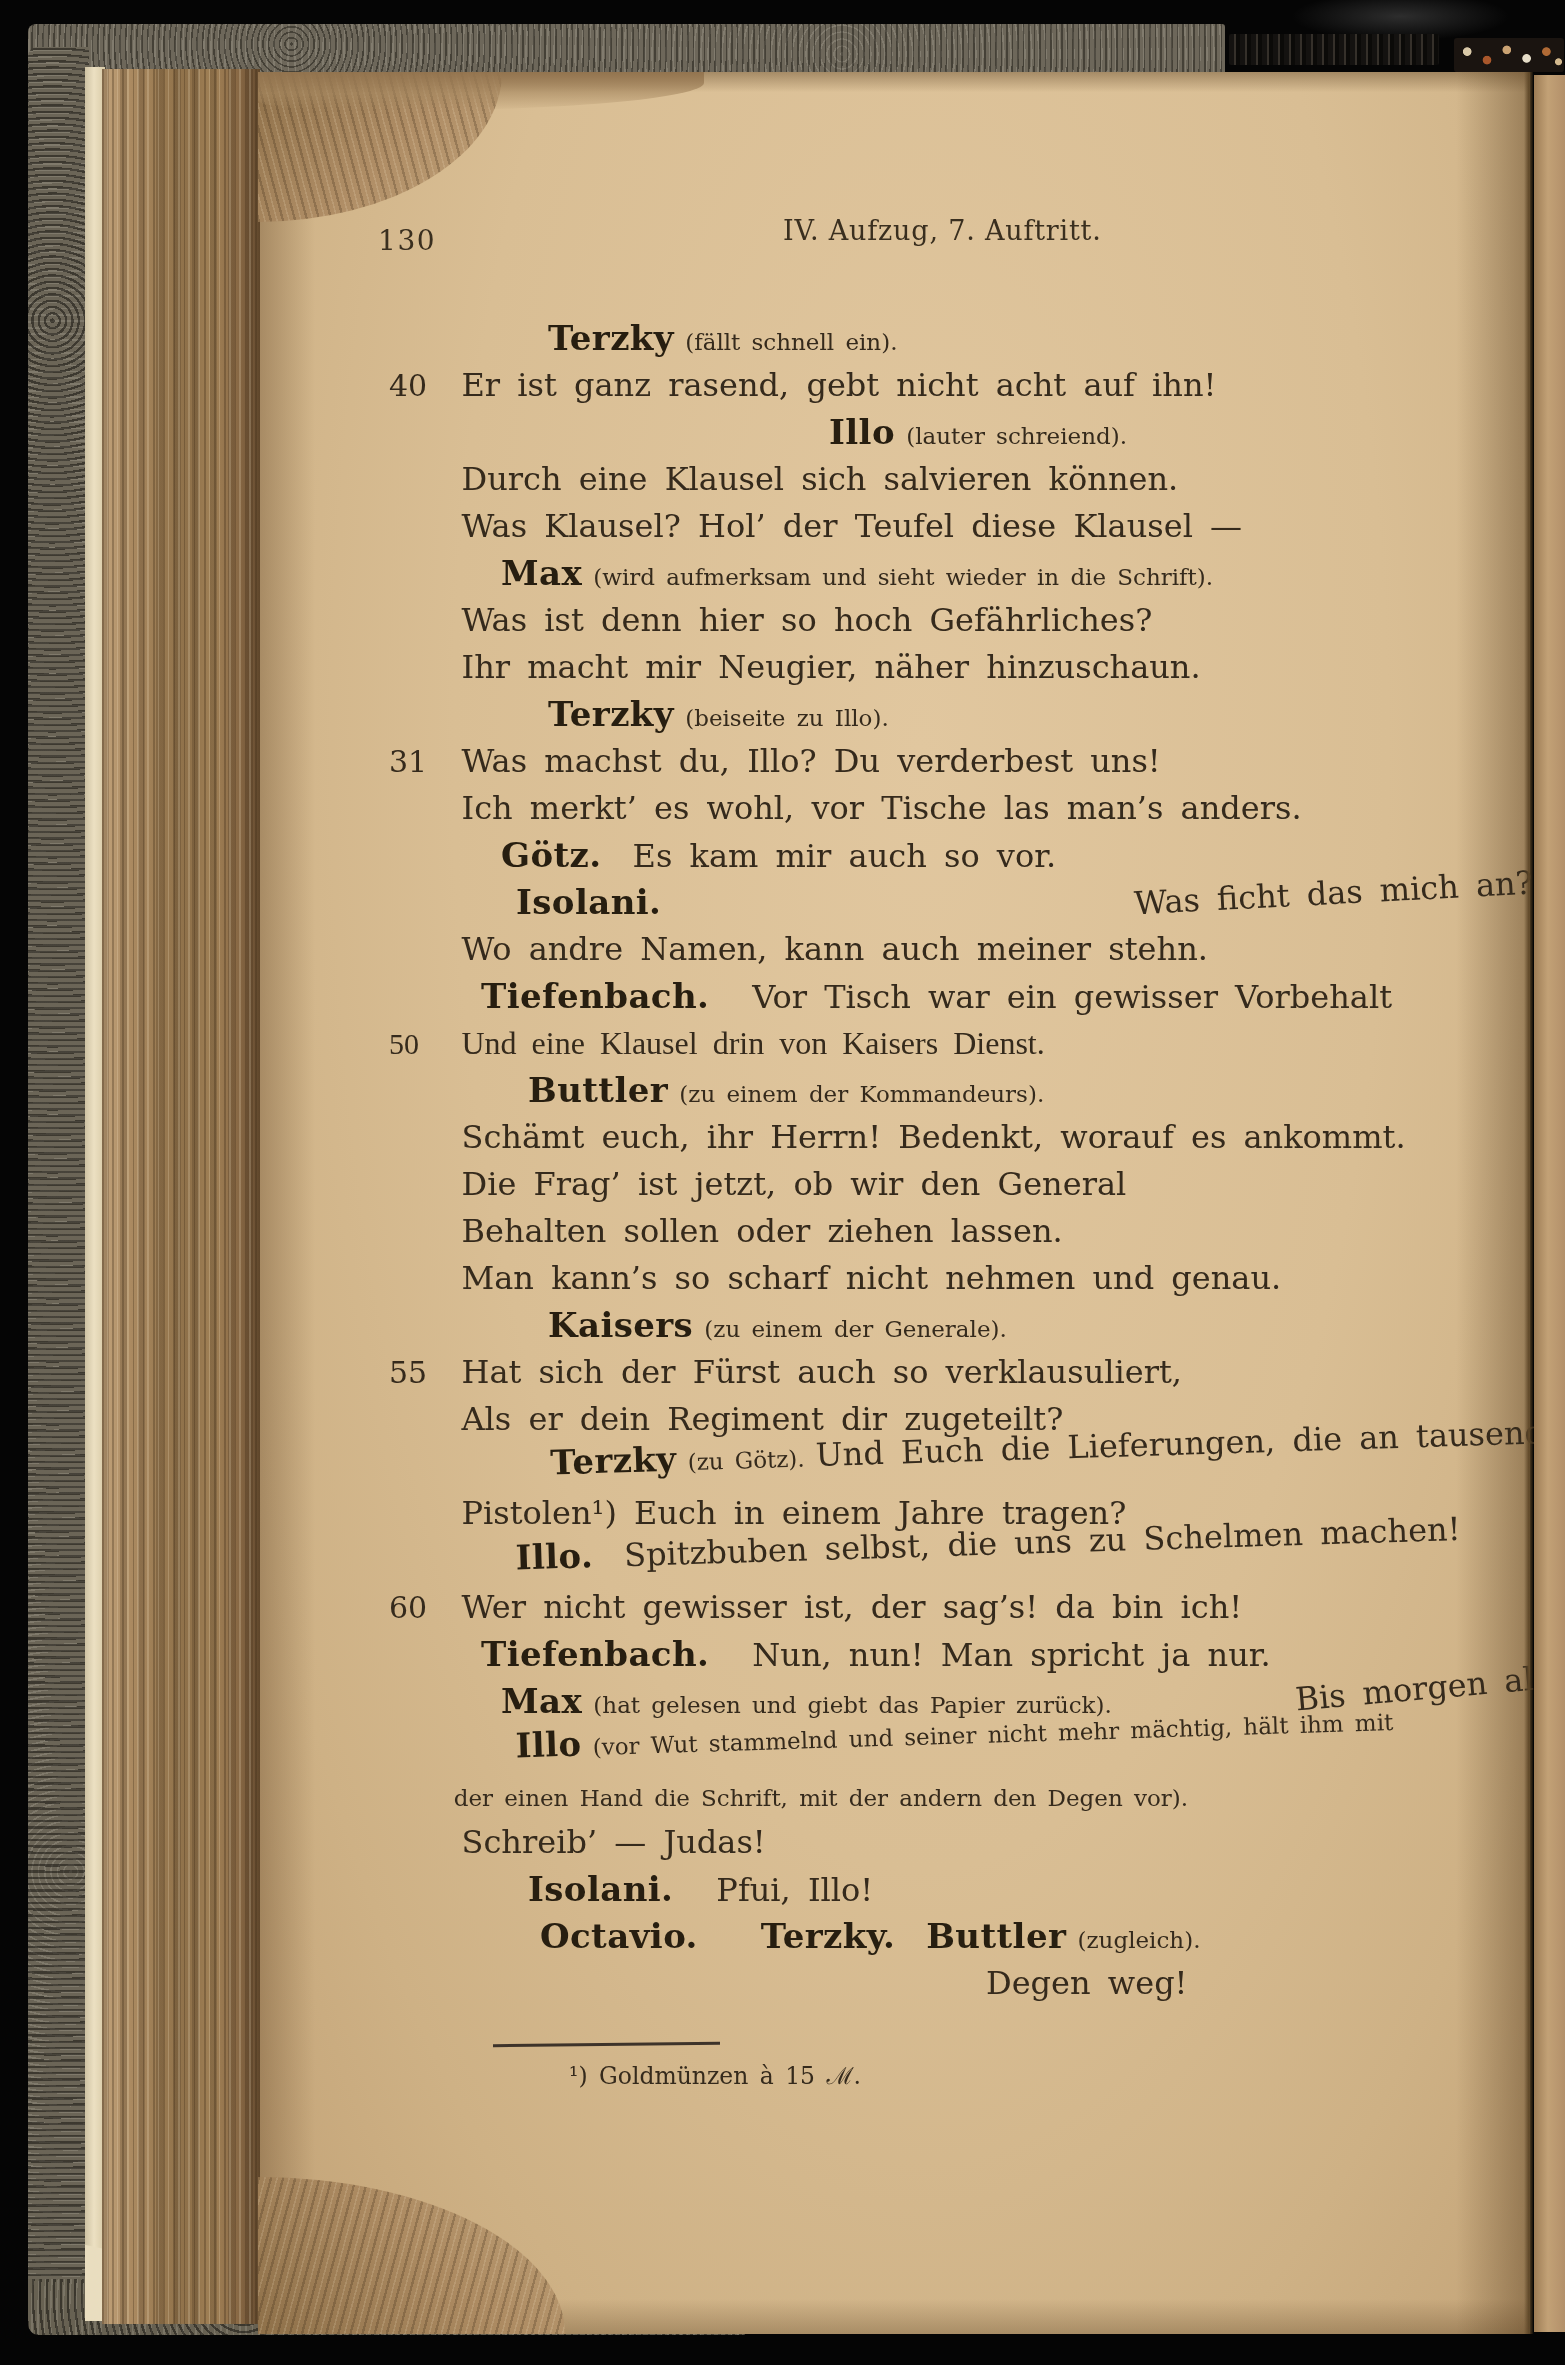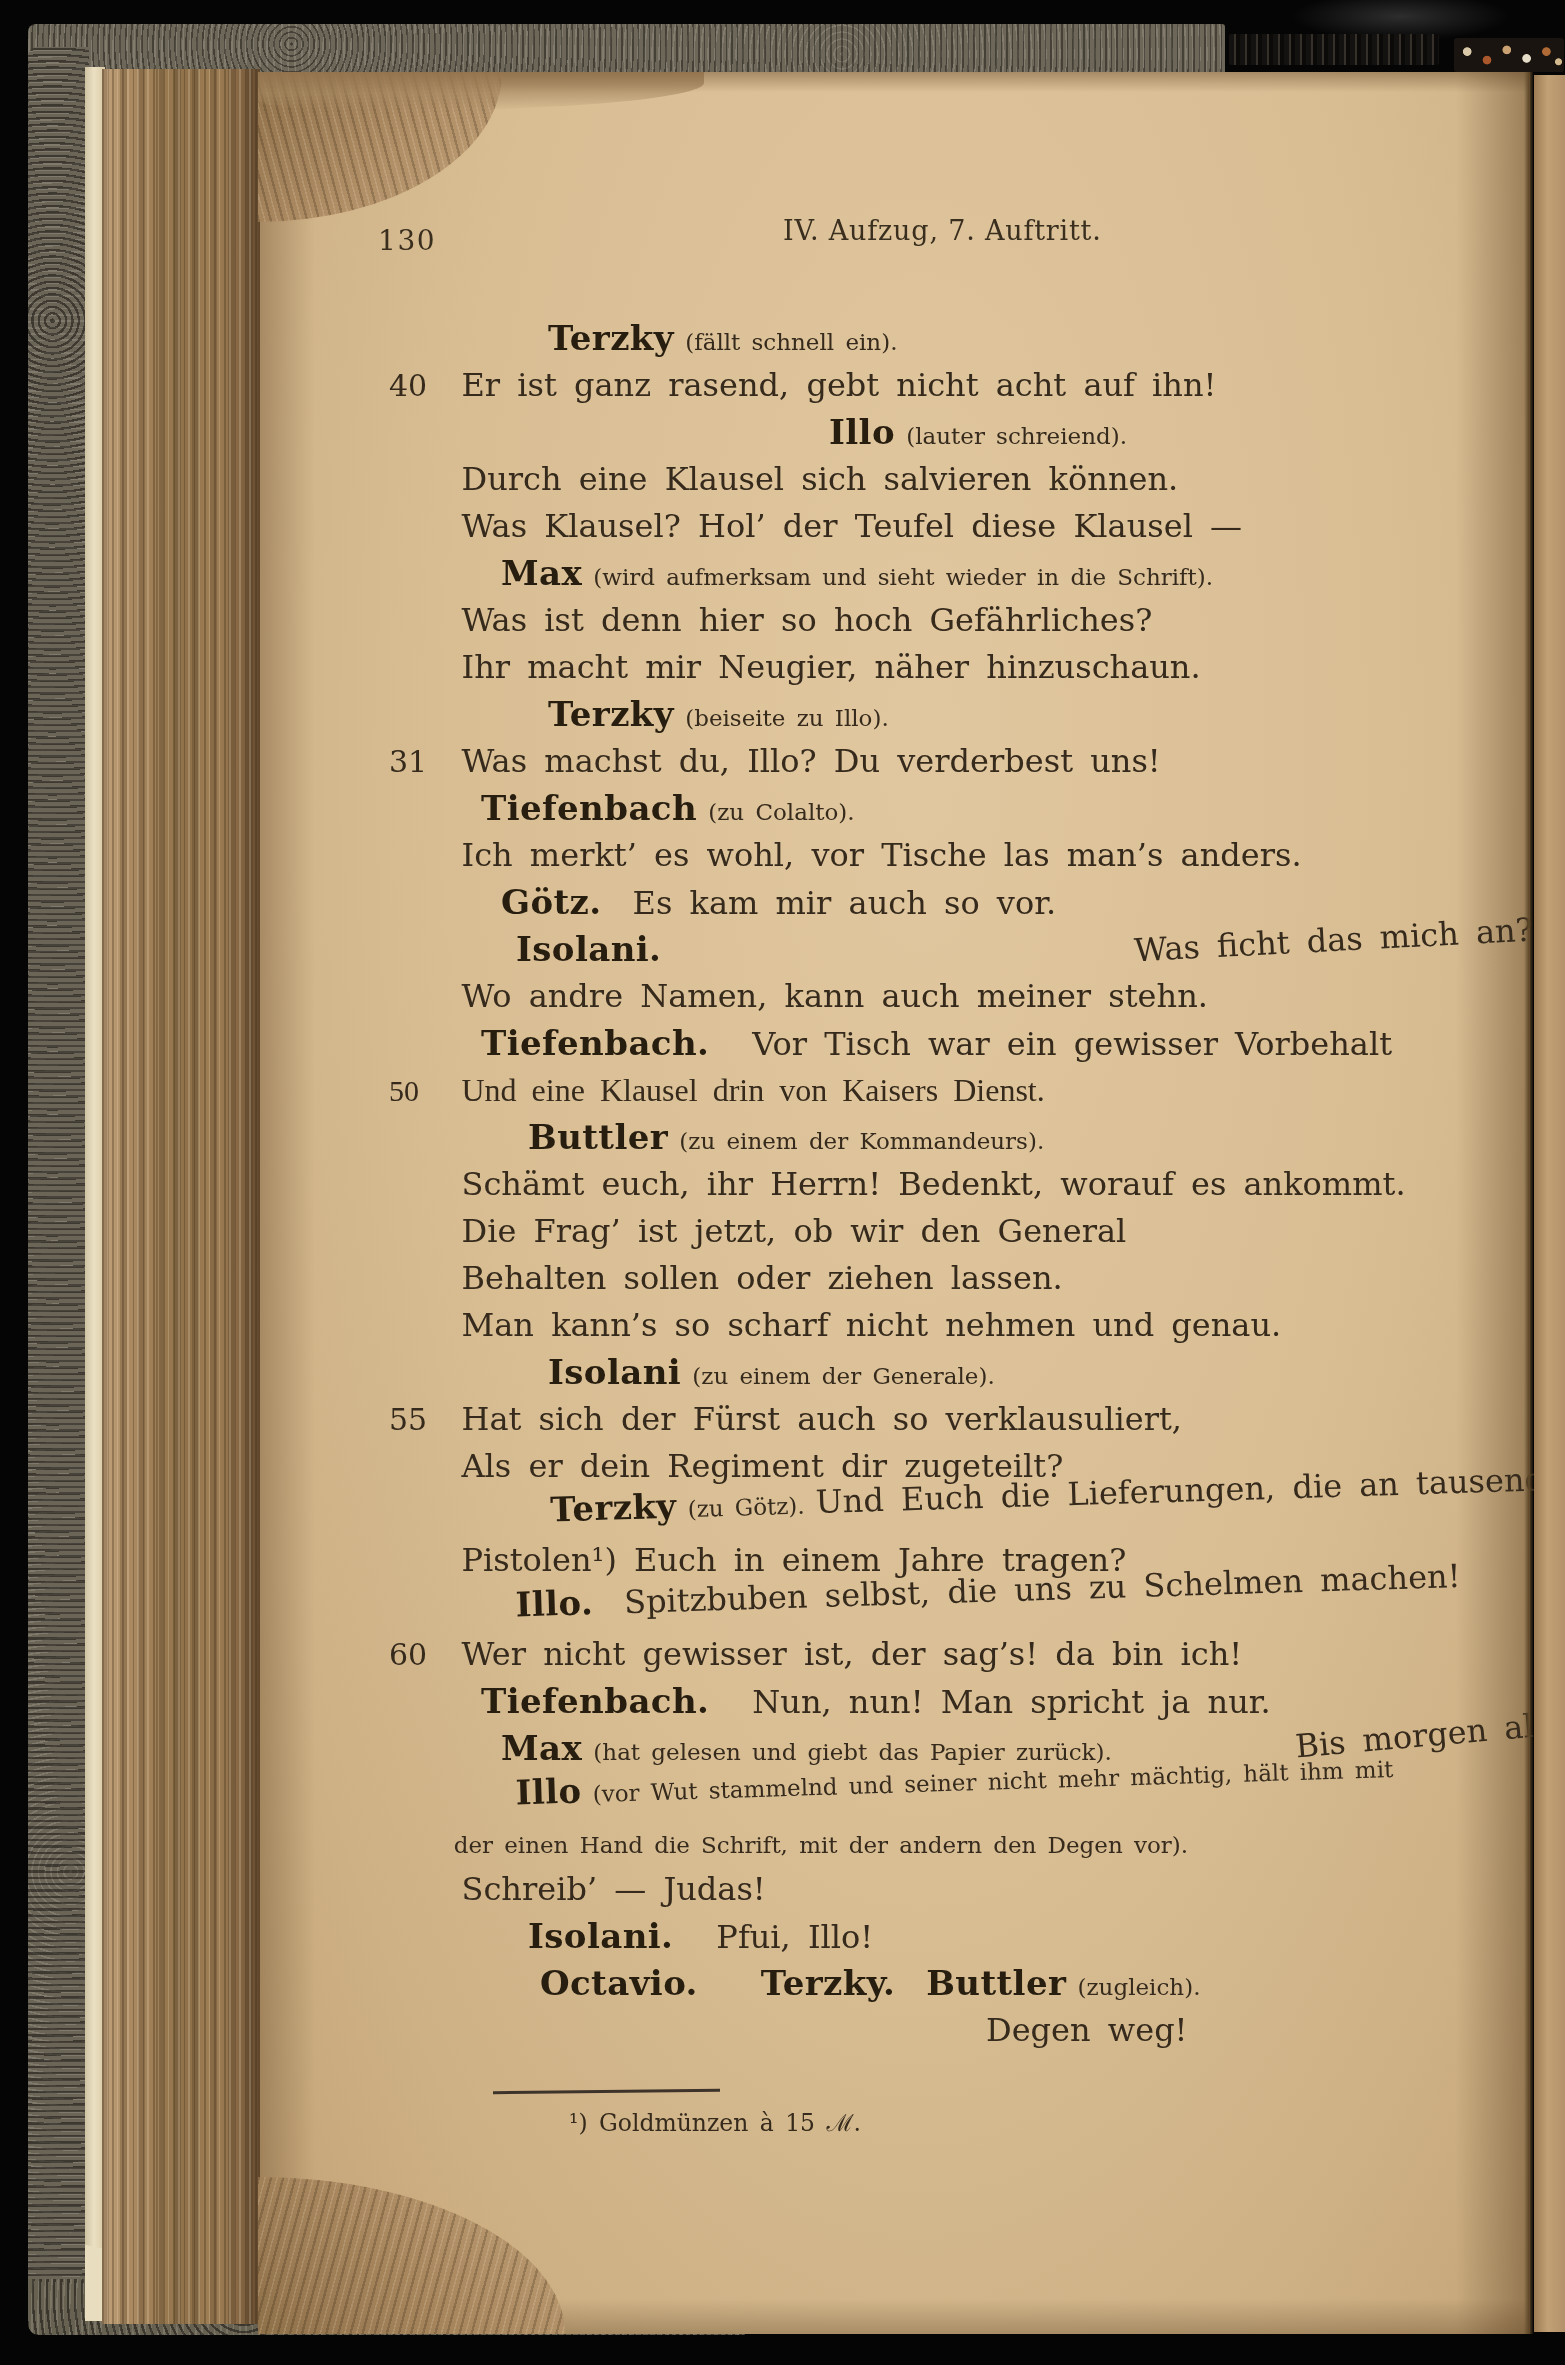--- a/index.html
+++ b/index.html
@@ -122,33 +122,32 @@
         <div class="line" style="padding-left: 110px;"><span class="seg-name">Terzky</span><span class="seg-stage"> (fällt schnell ein).</span></div>
         <div class="line" style="padding-left: 23.5px;"><span class="num">40</span><span class="seg-text">Er ist ganz rasend, gebt nicht acht auf ihn!</span></div>
         <div class="line" style="padding-left: 78px; text-align: center;"><span class="seg-name">Illo</span><span class="seg-stage"> (lauter schreiend).</span></div>
         <div class="line" style="padding-left: 23.5px;"><span class="seg-text">Durch eine Klausel sich salvieren können.</span></div>
         <div class="line" style="padding-left: 23.5px;"><span class="seg-text">Was Klausel? Hol’ der Teufel diese Klausel —</span></div>
         <div class="line" style="padding-left: 63px;"><span class="seg-name">Max</span><span class="seg-stage"> (wird aufmerksam und sieht wieder in die Schrift).</span></div>
         <div class="line" style="padding-left: 23.5px;"><span class="seg-text">Was ist denn hier so hoch Gefährliches?</span></div>
         <div class="line" style="padding-left: 23.5px;"><span class="seg-text">Ihr macht mir Neugier, näher hinzuschaun.</span></div>
         <div class="line" style="padding-left: 110px;"><span class="seg-name">Terzky</span><span class="seg-stage"> (beiseite zu Illo).</span></div>
         <div class="line" style="padding-left: 23.5px;"><span class="num">31</span><span class="seg-text">Was machst du, Illo? Du verderbest uns!</span></div>
-        <div class="line" style="padding-left: 43px;"><span class="seg-name">Tiefenbach</span><span class="seg-stage"> (zu Colalto).</span></div>
         <div class="line" style="padding-left: 23.5px;"><span class="seg-text">Ich merkt’ es wohl, vor Tische las man’s anders.</span></div>
         <div class="line" style="padding-left: 63px;"><span class="seg-name">Götz.</span><span class="seg-gap" style="width: 31px;"></span><span class="seg-text">Es kam mir auch so vor.</span></div>
         <div class="line" style="padding-left: 78px;"><span class="seg-name">Isolani.</span><span class="right-text" style="left: 696px; top: -9.4px; transform: rotate(-3deg);">Was ficht das mich an?</span></div>
         <div class="line" style="padding-left: 23.5px;"><span class="seg-text">Wo andre Namen, kann auch meiner stehn.</span></div>
         <div class="line" style="padding-left: 43px;"><span class="seg-name">Tiefenbach.</span><span class="seg-gap" style="width: 43px;"></span><span class="seg-text">Vor Tisch war ein gewisser Vorbehalt</span></div>
         <div class="line" style="padding-left: 23.5px; font-family: Liberation Serif, serif;"><span class="num">50</span><span class="seg-text">Und eine Klausel drin von Kaisers Dienst.</span></div>
         <div class="line" style="padding-left: 90px;"><span class="seg-name">Buttler</span><span class="seg-stage"> (zu einem der Kommandeurs).</span></div>
         <div class="line" style="padding-left: 23.5px;"><span class="seg-text">Schämt euch, ihr Herrn! Bedenkt, worauf es ankommt.</span></div>
         <div class="line" style="padding-left: 23.5px;"><span class="seg-text">Die Frag’ ist jetzt, ob wir den General</span></div>
         <div class="line" style="padding-left: 23.5px;"><span class="seg-text">Behalten sollen oder ziehen lassen.</span></div>
         <div class="line" style="padding-left: 23.5px;"><span class="seg-text">Man kann’s so scharf nicht nehmen und genau.</span></div>
-        <div class="line" style="padding-left: 110px;"><span class="seg-name">Isolani</span><span class="seg-stage"> (zu einem der Generale).</span></div>
+        <div class="line" style="padding-left: 110px;"><span class="seg-name">Kaisers</span><span class="seg-stage"> (zu einem der Generale).</span></div>
         <div class="line" style="padding-left: 23.5px;"><span class="num">55</span><span class="seg-text">Hat sich der Fürst auch so verklausuliert,</span></div>
         <div class="line" style="padding-left: 23.5px;"><span class="seg-text">Als er dein Regiment dir zugeteilt?</span></div>
         <div class="line" style="padding-left: 113px; transform: rotate(-1.8deg); transform-origin: 0px 80%;"><span class="seg-name">Terzky</span><span class="seg-stage"> (zu Götz). </span><span class="seg-text">Und Euch die Lieferungen, die an tausend</span></div>
         <div class="line" style="padding-left: 23.5px;"><span class="seg-text">Pistolen¹) Euch in einem Jahre tragen?</span></div>
         <div class="line" style="padding-left: 78px; transform: rotate(-1.8deg); transform-origin: 0px 80%;"><span class="seg-name">Illo.</span><span class="seg-gap" style="width: 31px;"></span><span class="seg-text">Spitzbuben selbst, die uns zu Schelmen machen!</span></div>
         <div class="line" style="padding-left: 23.5px;"><span class="num">60</span><span class="seg-text">Wer nicht gewisser ist, der sag’s! da bin ich!</span></div>
         <div class="line" style="padding-left: 43px;"><span class="seg-name">Tiefenbach.</span><span class="seg-gap" style="width: 43px;"></span><span class="seg-text">Nun, nun! Man spricht ja nur.</span></div>
         <div class="line" style="padding-left: 63px;"><span class="seg-name">Max</span><span class="seg-stage"> (hat gelesen und giebt das Papier zurück).</span><span class="right-text" style="left: 857px; top: -14px; transform: rotate(-5deg);">Bis morgen also!</span></div>
         <div class="line" style="padding-left: 78px; transform: rotate(-1.8deg); transform-origin: 0px 80%;"><span class="seg-name">Illo</span><span class="seg-stage"> (vor Wut stammelnd und seiner nicht mehr mächtig, hält ihm mit</span></div>
         <div class="line" style="padding-left: 15.7px;"><span class="seg-stage">der einen Hand die Schrift, mit der andern den Degen vor).</span></div>

